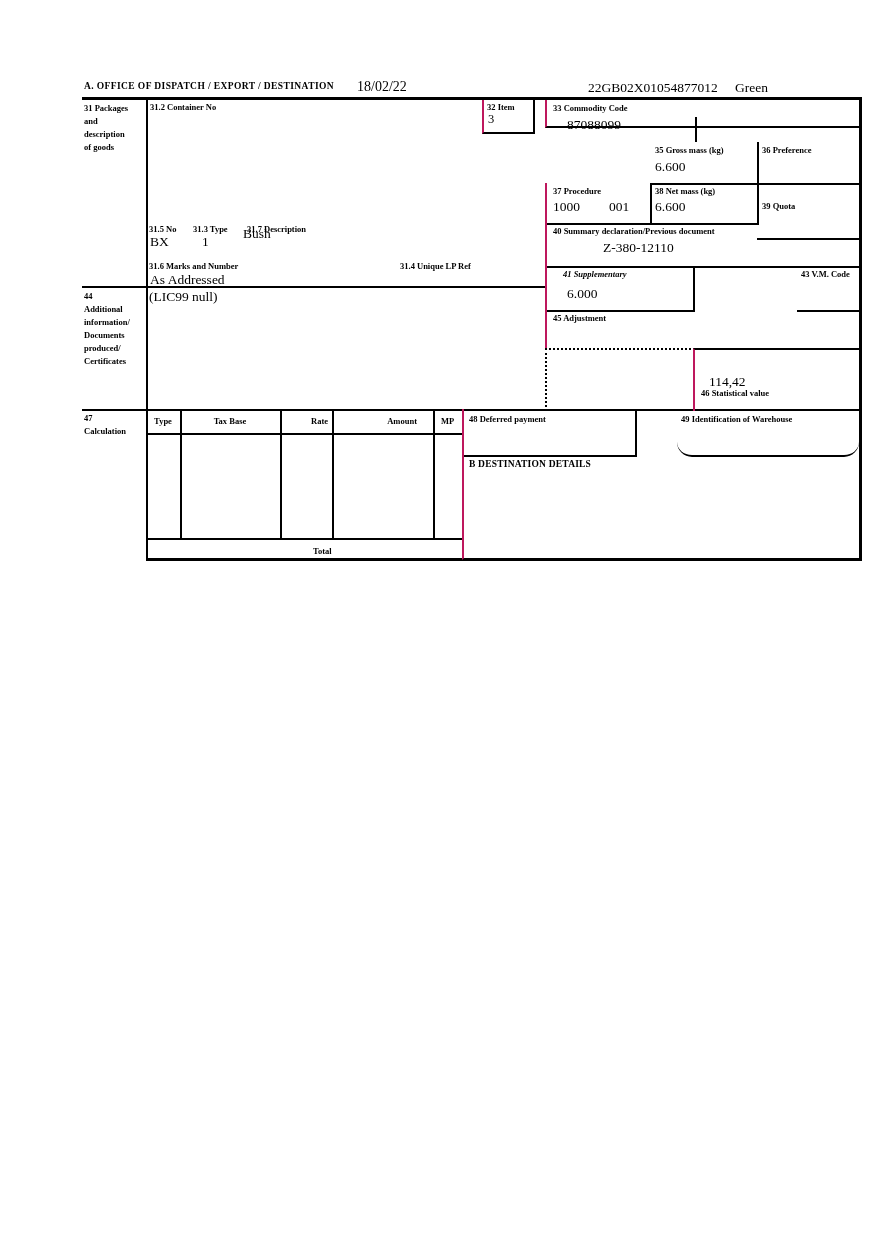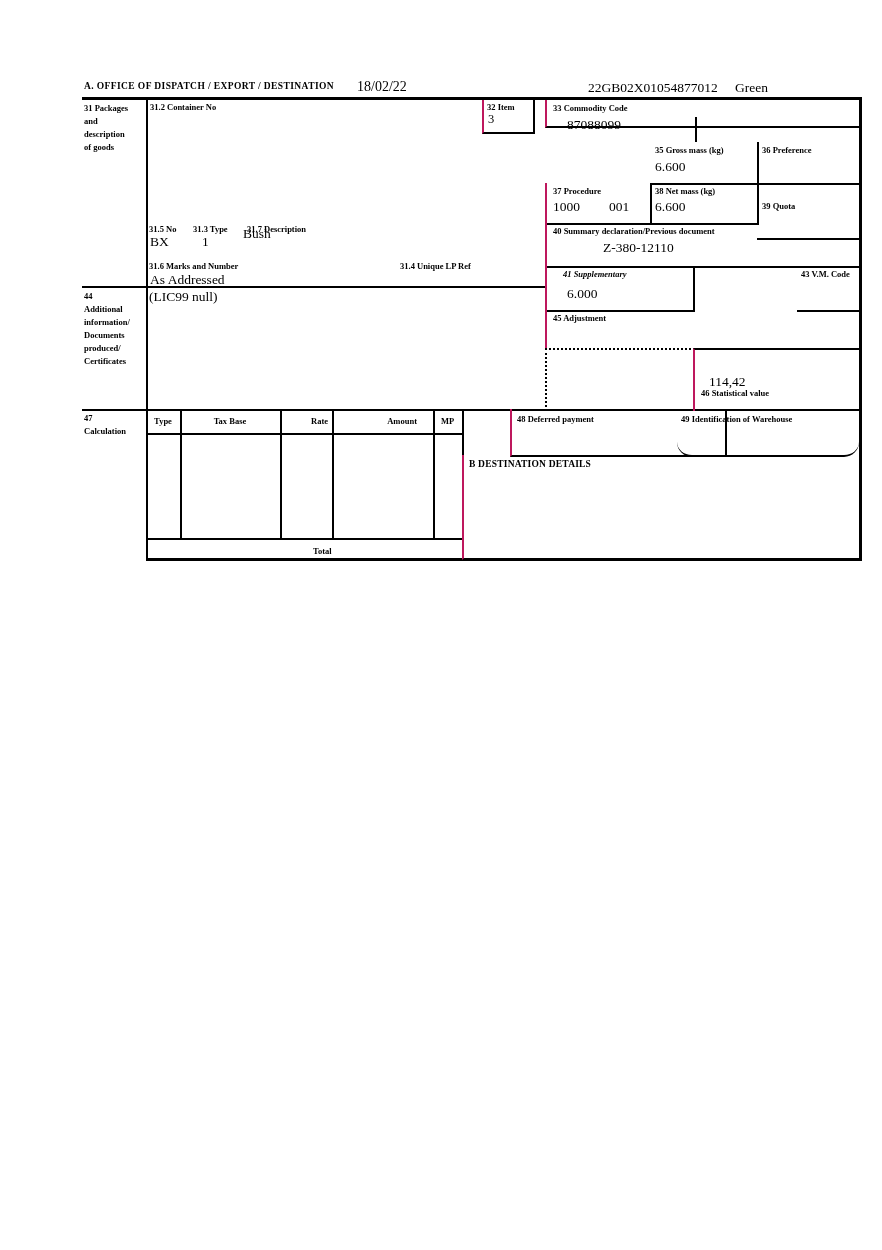--- a/index.html
+++ b/index.html
@@ -135,21 +135,21 @@
 
   <div class="abs solid-r2" style="left:146px; top:435px; width:36px; height:105px;"></div>
   <div class="abs solid-r2" style="left:180px; top:435px; width:102px; height:105px;"></div>
   <div class="abs solid-r2" style="left:280px; top:435px; width:54px; height:105px;"></div>
   <div class="abs solid-r2" style="left:332px; top:435px; width:103px; height:105px;"></div>
   <div class="abs solid-r2" style="left:433px; top:435px; width:31px; height:105px;"></div>
   <div class="abs" style="left:146px; top:538px; width:318px; border-top:2px solid #000;"></div>
 
   <div class="abs lbl" style="left:313px; top:546px;">Total</div>
 
-  <div class="abs solid-l2 solid-r2 solid-b2" style="left:462px; top:409px; width:217px; height:48px;margin-left:48px;">
+  <div class="abs solid-l2 solid-r2 solid-b2" style="left:462px; top:409px; width:175px; height:48px;">
     <div class="lbl" style="position:absolute; left:5px; top:5px;">48 Deferred payment</div>
   </div>
   <div class="abs solid-b2" style="left:677px; top:409px; width:182px; height:48px;border-radius:15px;">
     <div class="lbl" style="position:absolute; left:4px; top:5px;">49 Identification of Warehouse</div>
   </div>
   <div class="abs solid-l2 solid-b2" style="left:462px; top:455px; width:397px; height:105px;">
     <div class="hdr" style="position:absolute; left:5px; top:4px; letter-spacing:0.2px;">B DESTINATION DETAILS</div>
   </div>
 
 </div>

